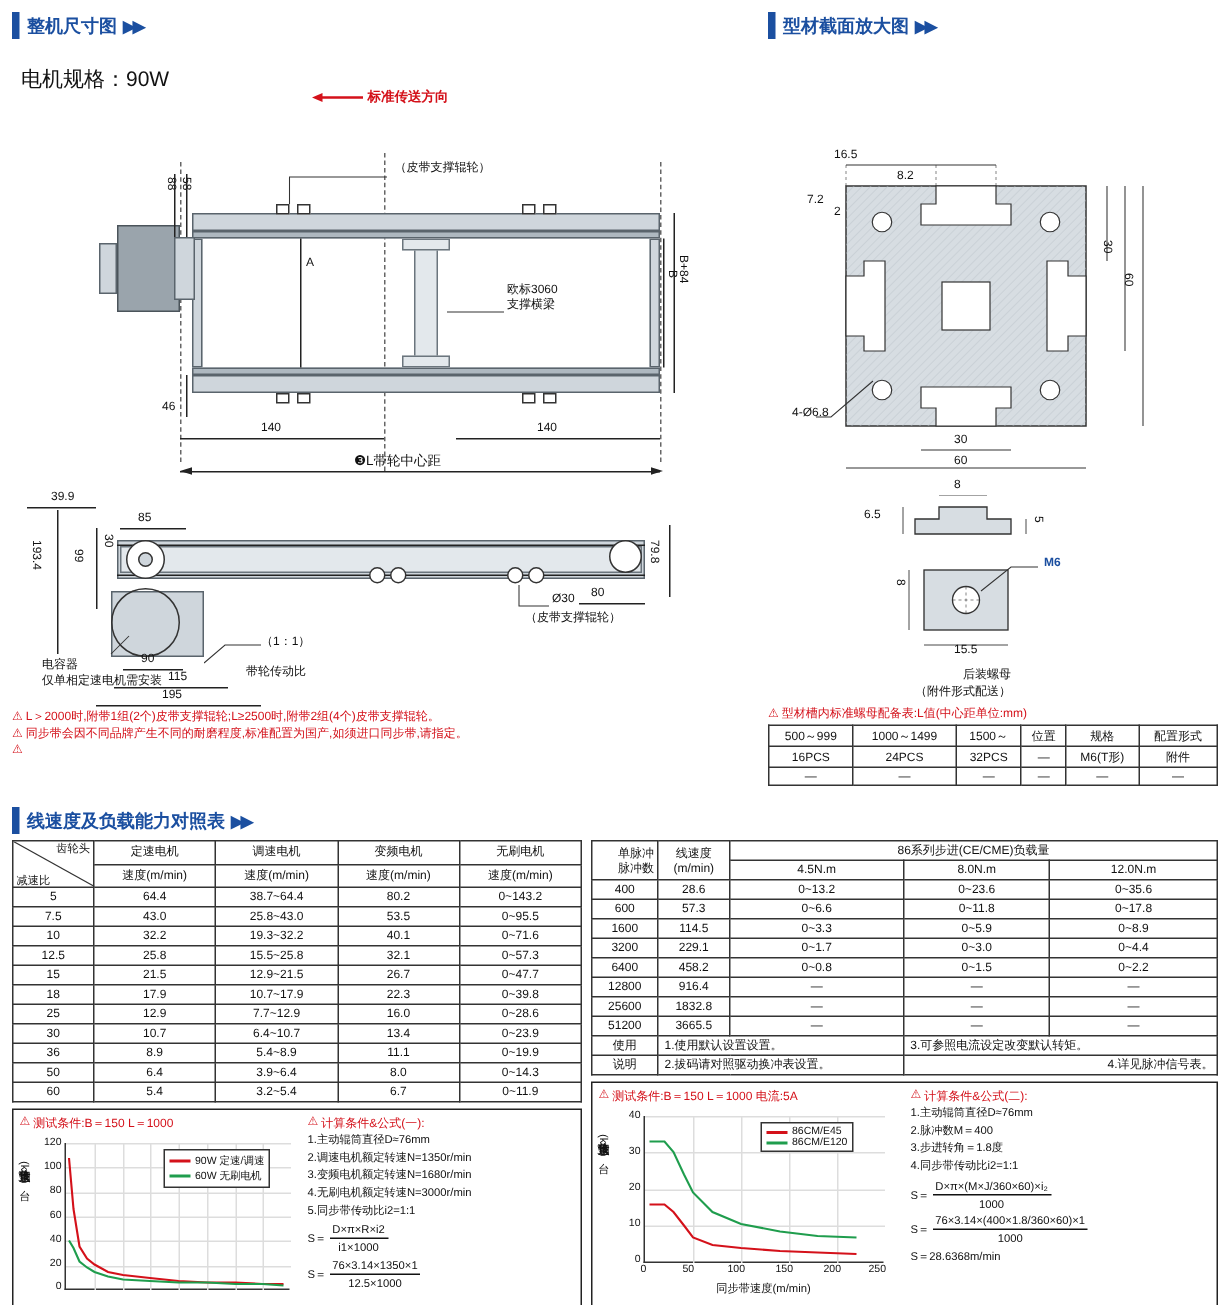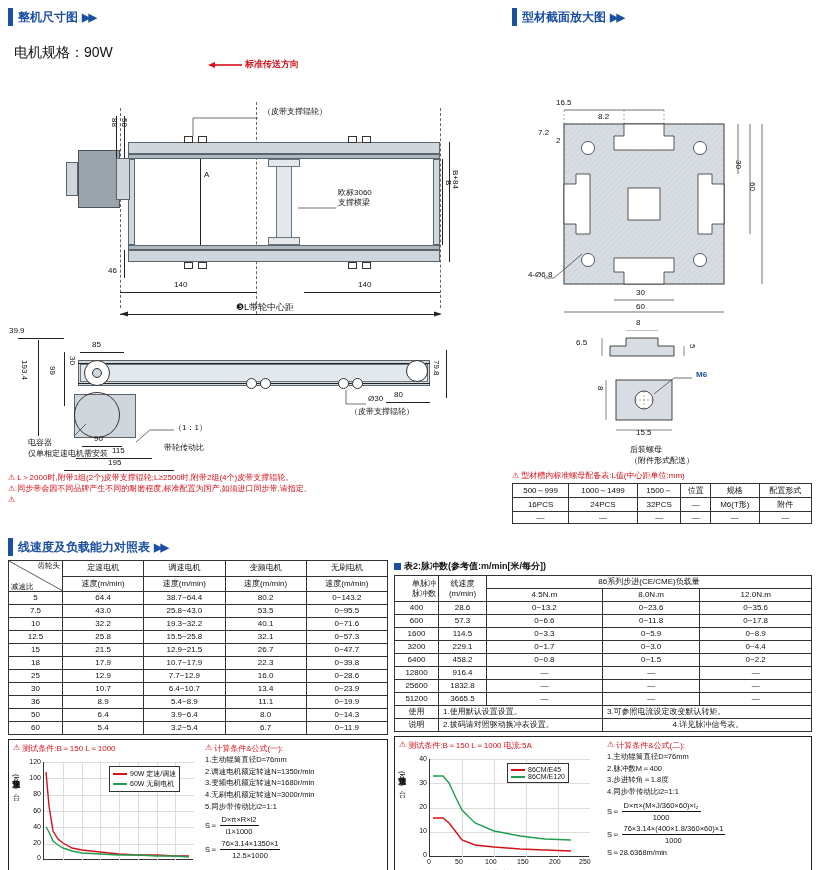--- a/index.html
+++ b/index.html
@@ -177,21 +177,21 @@
       <div class="dline hline" style="left:296px; top:262px; width:136px;"></div>
       <div class="lbl" style="left:350px; top:250px;">140</div>
 
       <div class="dline hline" style="left:112px; top:284px; width:320px;"></div>
       <svg style="position:absolute; left:108px; top:280px;" width="330" height="9">
         <polygon points="4,4 12,1.5 12,6.5" fill="#222"></polygon>
         <polygon points="326,4 318,1.5 318,6.5" fill="#222"></polygon>
       </svg>
       <div class="lbl" style="left:228px; top:271px; font-size:9px;">❸L带轮中心距</div>
 
-      <div class="lbl" style="left:1px; top:296px;text-align:right;">39.9</div>
+      <div class="lbl" style="left:26px; top:296px;text-align:right;">39.9</div>
       <div class="dline hline" style="left:10px; top:308px; width:46px;"></div>
 
       <div class="lbl" style="left:84px; top:310px;">85</div>
       <div class="dline hline" style="left:72px; top:322px; width:44px;"></div>
 
       <div class="lbl v" style="left:60px; top:326px;">30</div>
 
       <div class="metal" style="left:70px; top:330px; width:352px; height:26px;"></div>
       <div class="metal2" style="left:72px; top:334px; width:348px; height:18px;"></div>
 
@@ -337,21 +337,21 @@
         <line x1="28" y1="100" x2="84" y2="100" stroke="#333" stroke-width="0.6"></line>
         <polyline points="66,64 86,48 104,48" fill="none" stroke="#333" stroke-width="0.7"></polyline>
       </svg>
       <div class="lbl" style="left:124px; top:288px;">8</div>
       <div class="lbl" style="left:64px; top:308px;">6.5</div>
       <div class="lbl v" style="left:176px; top:314px;">5</div>
       <div class="lbl v" style="left:84px; top:356px;">8</div>
       <div class="lbl" style="left:124px; top:398px;">15.5</div>
       <div class="lbl blue" style="left:184px; top:340px; font-weight:bold;">M6</div>
 
-      <div class="lbl" style="left:98px; top:414px; white-space:pre-line; line-height:1.4; text-align:left;margin-left:20px;">后装螺母
+      <div class="lbl" style="left:98px; top:414px; white-space:pre-line; line-height:1.4; text-align:right;">后装螺母
 （附件形式配送）</div>
     </div>
 
     <div class="warnline" style="margin-top:0px;">
       <span class="tri">⚠</span>
       <span class="warn">型材槽内标准螺母配备表:L值(中心距单位:mm)</span>
     </div>
 
     <table class="grid" style="margin-top:2px;">
       <tbody>
@@ -576,24 +576,20 @@
                 <span class="num">76×3.14×1350×1</span>
                 <span class="den">12.5×1000</span>
               </span>
             </div>
 
           </div>
         </div>
       </div>
 
       <div class="tbl-col" style="width:418px;">
-        <div class="tbl-title">
-          <span class="sq"></span>
-          <span>表2:脉冲数(参考值:m/min[米/每分])</span>
-        </div>
 
         <table class="data" style="width:418px;">
           <tbody>
               <tr>
             <th rowspan="2" style="width:44px; white-space:pre-line;text-align:right;">单脉冲
 脉冲数</th>
             <th rowspan="2" style="width:48px; white-space:pre-line;">线速度
 (m/min)</th>
             <th colspan="3">86系列步进(CE/CME)负载量</th>
           </tr>
@@ -659,21 +655,21 @@
                 <td>—</td>
               </tr>
           <tr>
             <td>使用</td>
             <td colspan="2" style="text-align:left; padding-left:4px;">1.使用默认设置设置。</td>
             <td colspan="2" style="text-align:left; padding-left:4px;">3.可参照电流设定改变默认转矩。</td>
           </tr>
           <tr>
             <td>说明</td>
             <td colspan="2" style="text-align:left; padding-left:4px;">2.拔码请对照驱动换冲表设置。</td>
-            <td colspan="2" style="text-align:center; padding-left:4px;">4.详见脉冲信号表。</td>
+            <td colspan="2" style="text-align:right; padding-left:4px;">4.详见脉冲信号表。</td>
           </tr>
         </tbody>
           </table>
 
         <div class="box-outline" style="width:418px; height:160px; margin-top:4px; position:relative;">
           <div class="cond-title" style="position:absolute; left:4px; top:3px;">
             <span class="tri">⚠</span>
             <span>测试条件:B＝150  L＝1000  电流:5A</span>
           </div>
 

